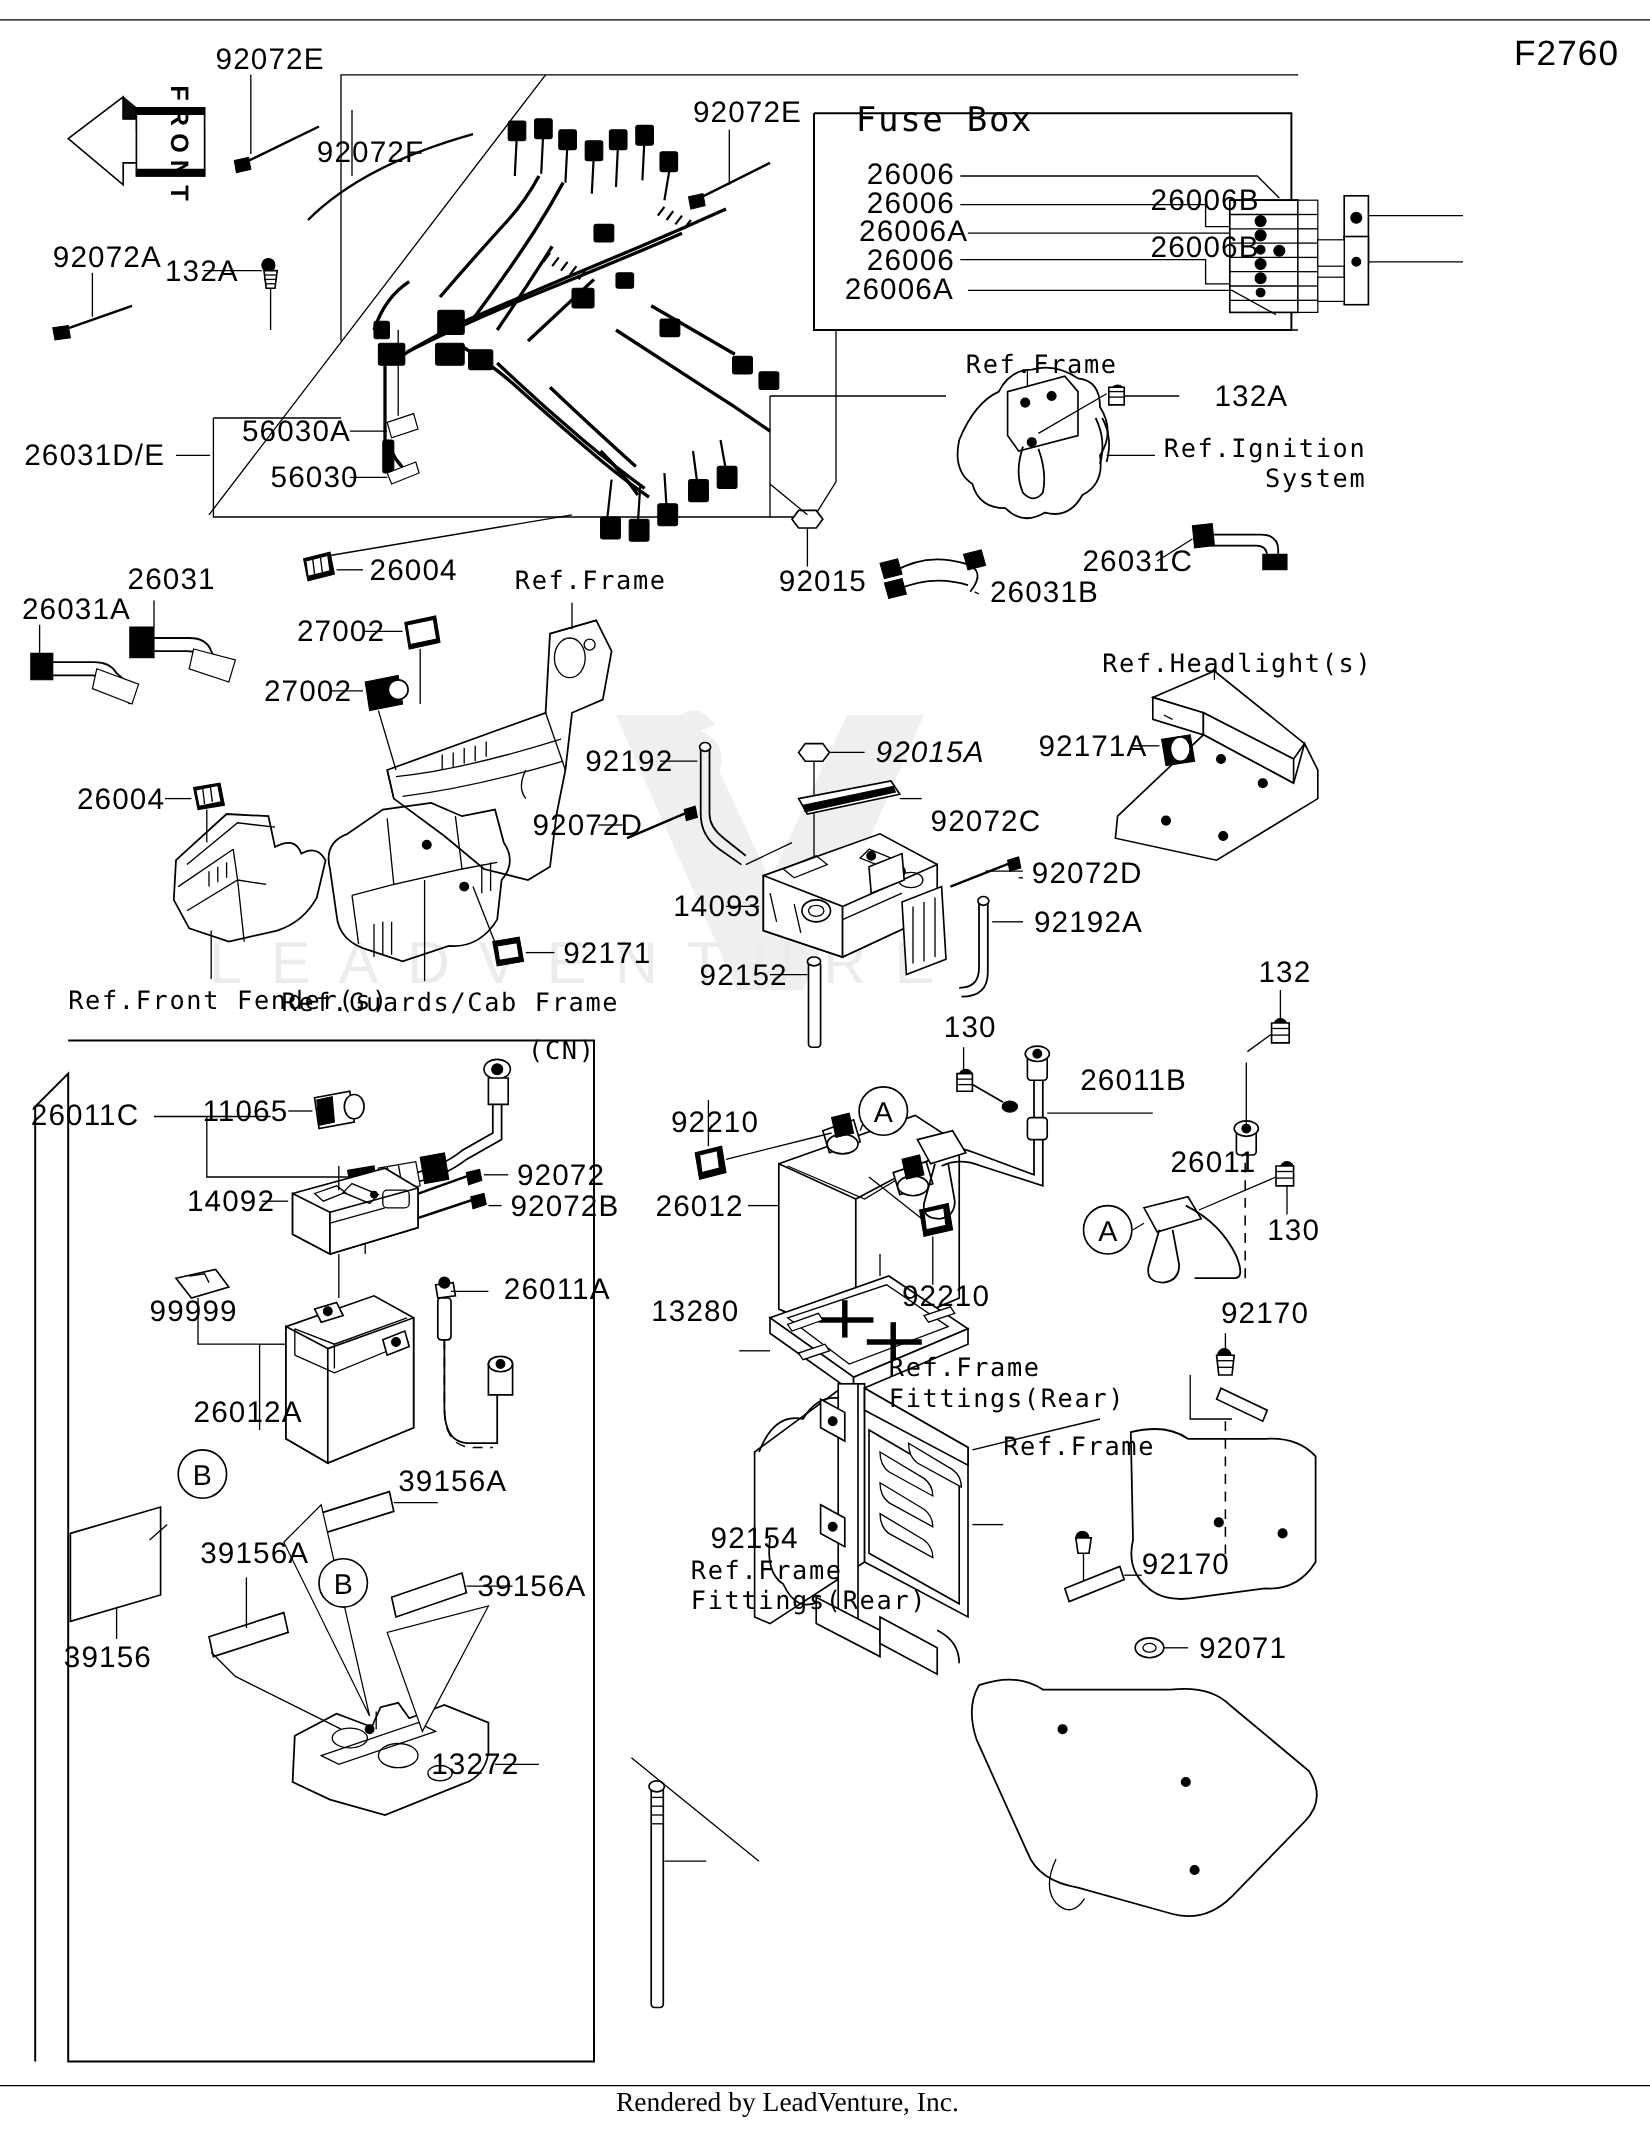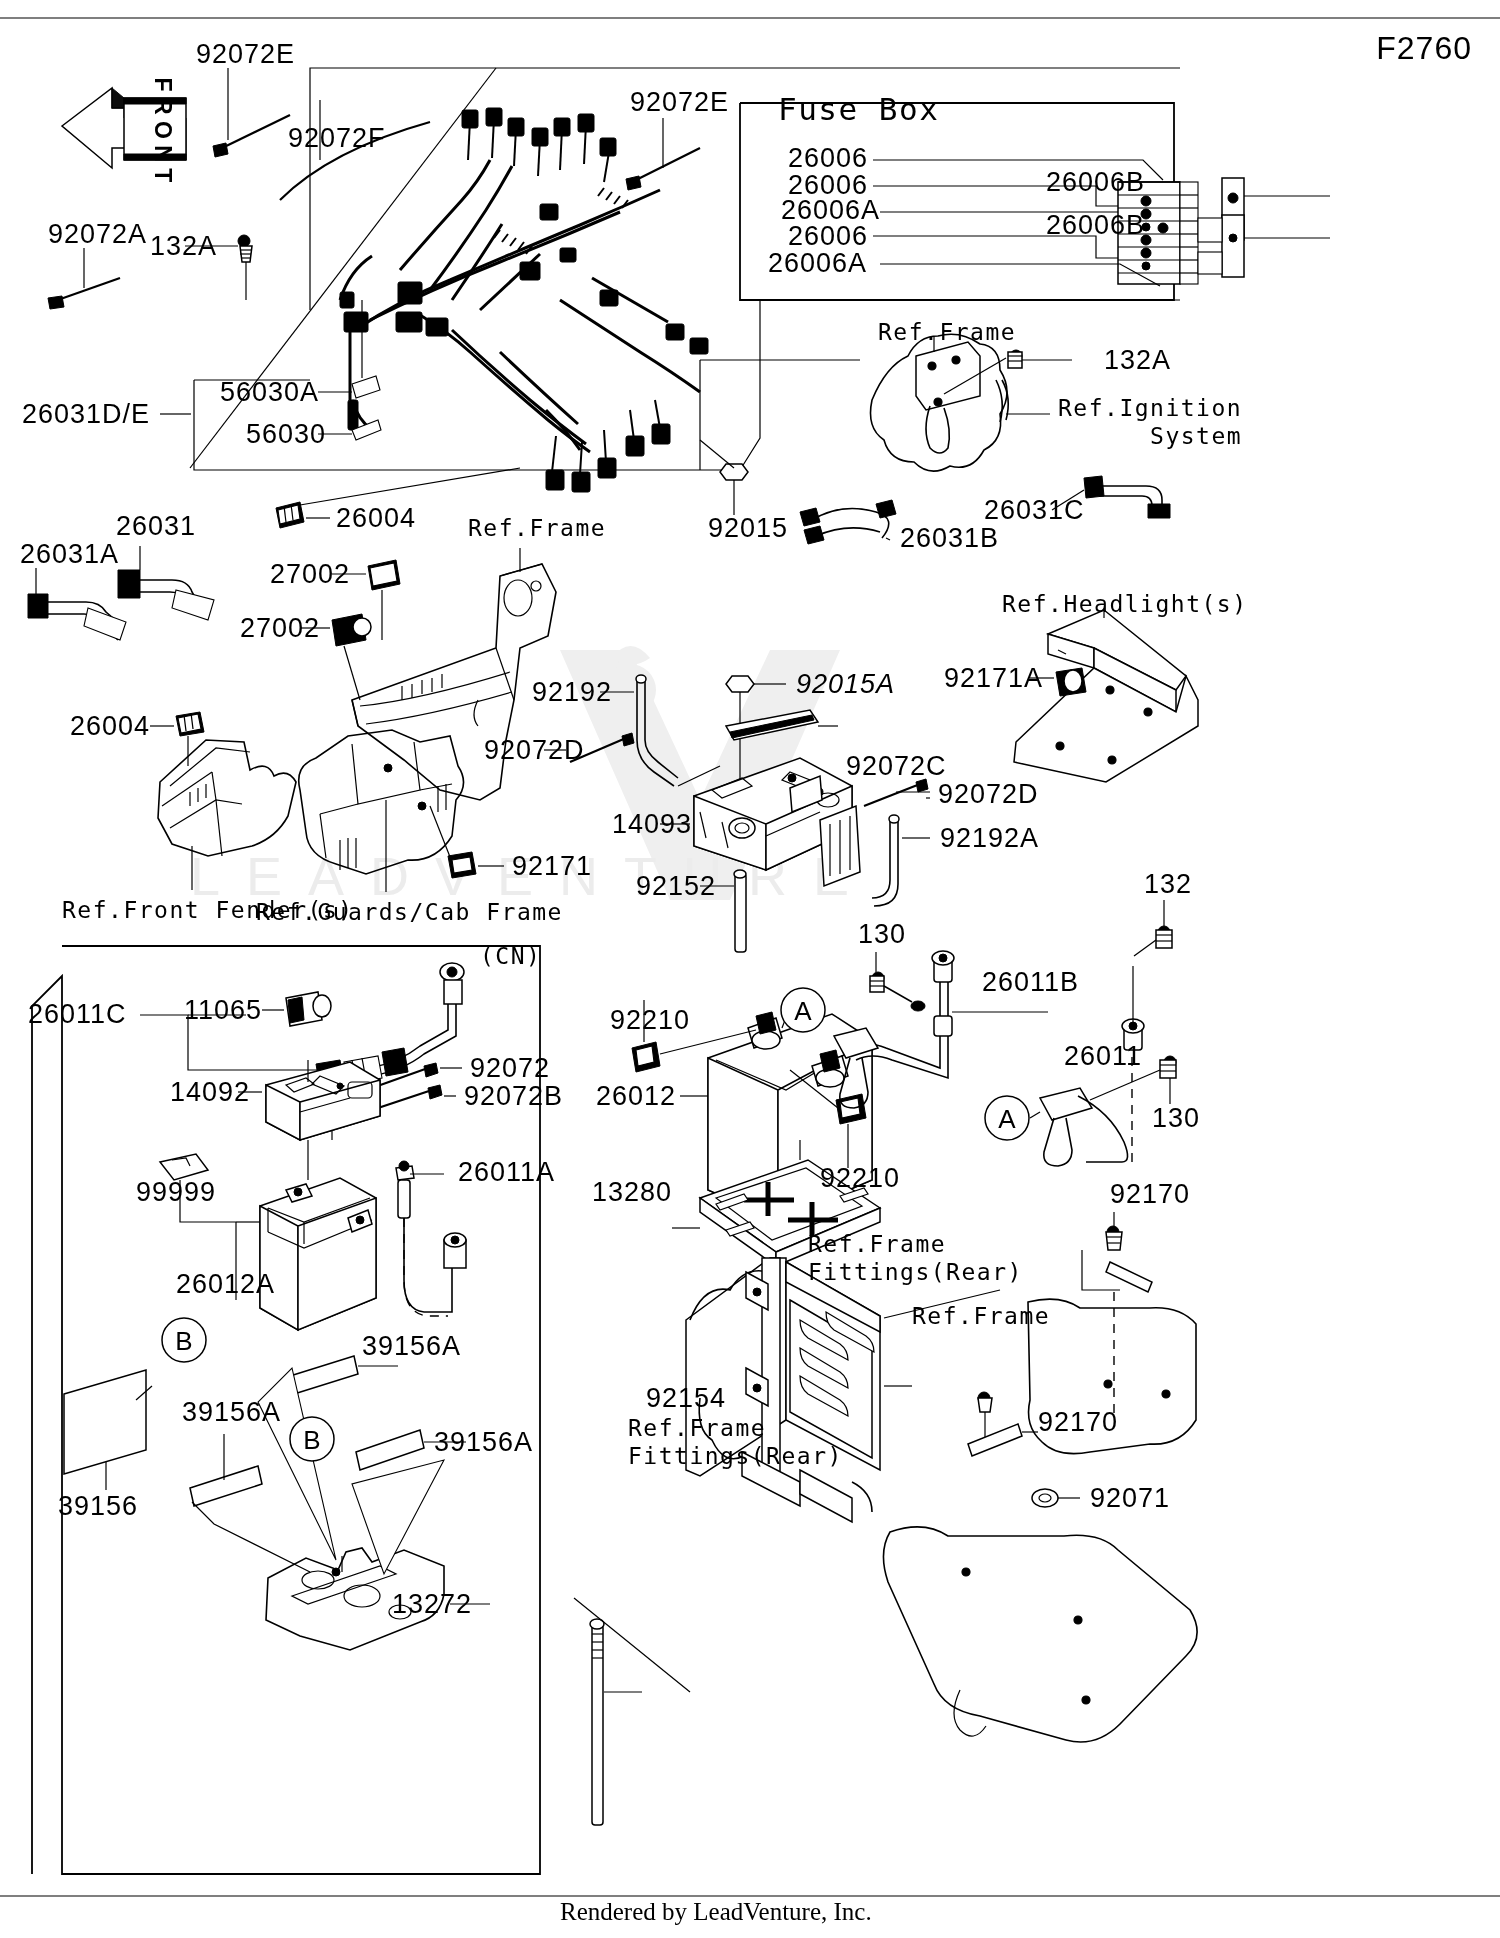--- a/index.html
+++ b/index.html
@@ -900,21 +900,21 @@
   <div class="lbl num" style="left:240px;  top:614px;">27002</div>
   <div class="lbl num" style="left:70px;   top:712px;">26004</div>
 
   <div class="lbl ref" style="left:62px;   top:896px;">Ref.Front Fender(s)</div>
   <div class="lbl ref" style="left:256px;  top:898px;">Ref.Guards/Cab Frame</div>
   <div class="lbl num" style="left:512px;  top:852px;">92171</div>
 
   <div class="lbl num" style="left:532px;  top:678px;">92192</div>
   <div class="lbl num" style="left:484px;  top:736px;">92072D</div>
   <div class="lbl num" style="left:796px;  top:670px;font-style:italic;">92015A</div>
-  <div class="lbl num" style="left:846px;  top:752px;text-align:right;">92072C</div>
+  <div class="lbl num" style="left:846px;  top:732px;text-align:right;">92072C</div>
   <div class="lbl num" style="left:938px;  top:780px;">92072D</div>
   <div class="lbl num" style="left:612px;  top:810px;">14093</div>
   <div class="lbl num" style="left:940px;  top:824px;">92192A</div>
   <div class="lbl num" style="left:636px;  top:872px;">92152</div>
 
   <div class="lbl ref" style="left:1002px; top:590px;">Ref.Headlight(s)</div>
   <div class="lbl num" style="left:944px;  top:664px;">92171A</div>
 
   <div class="lbl ref" style="left:480px;  top:942px;">(CN)</div>
   <div class="lbl num" style="left:184px;  top:996px;">11065</div>

